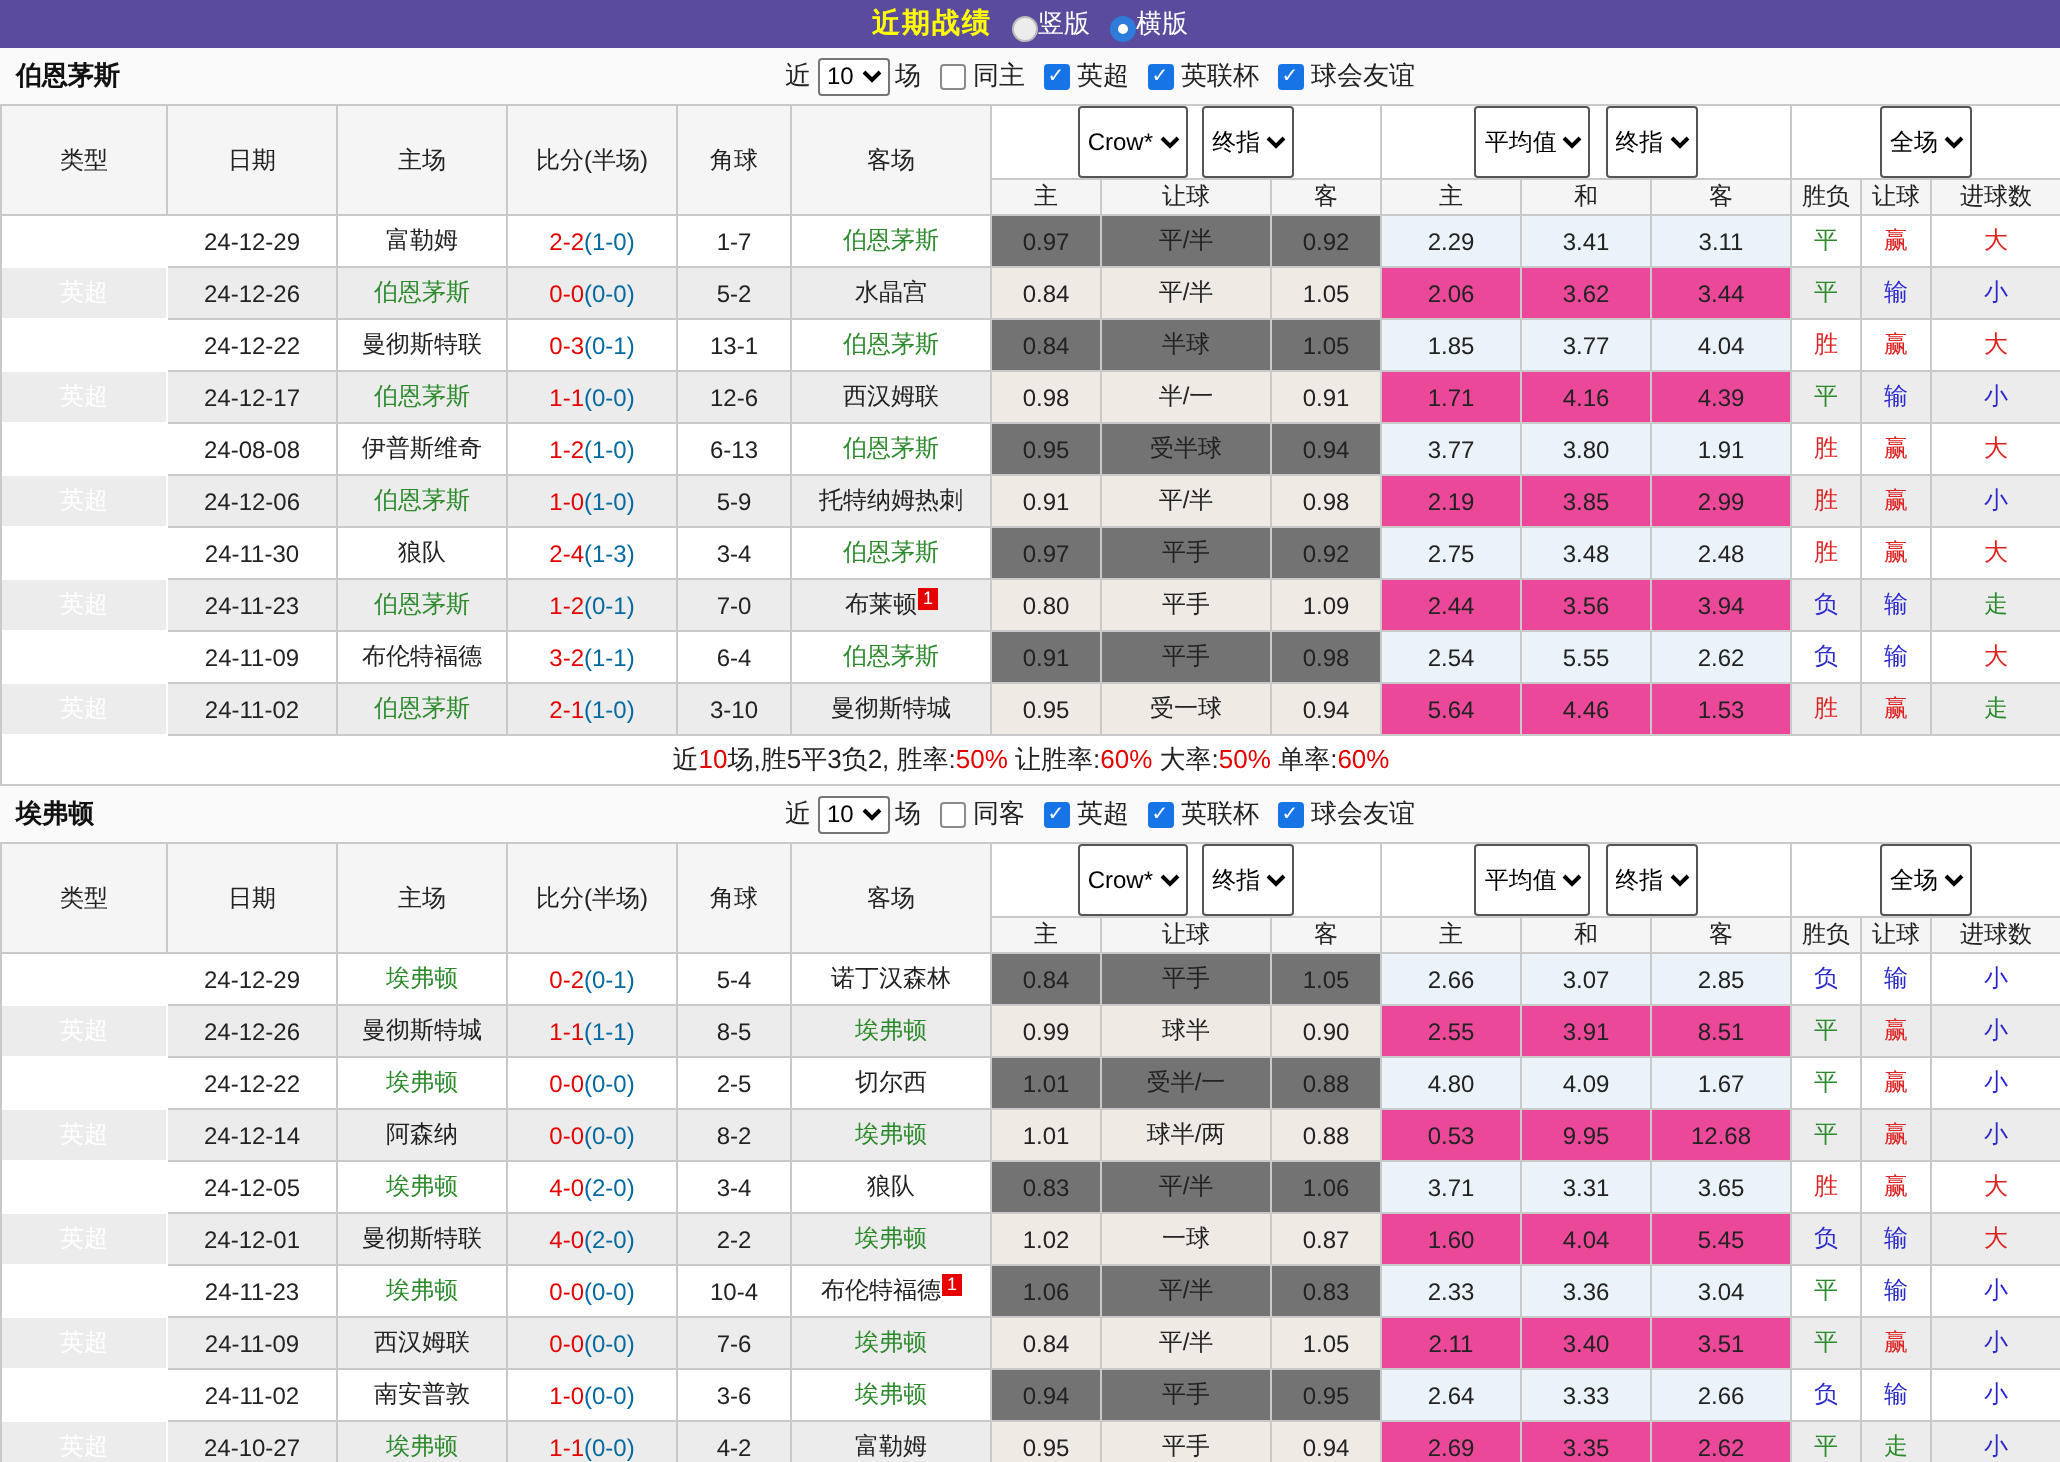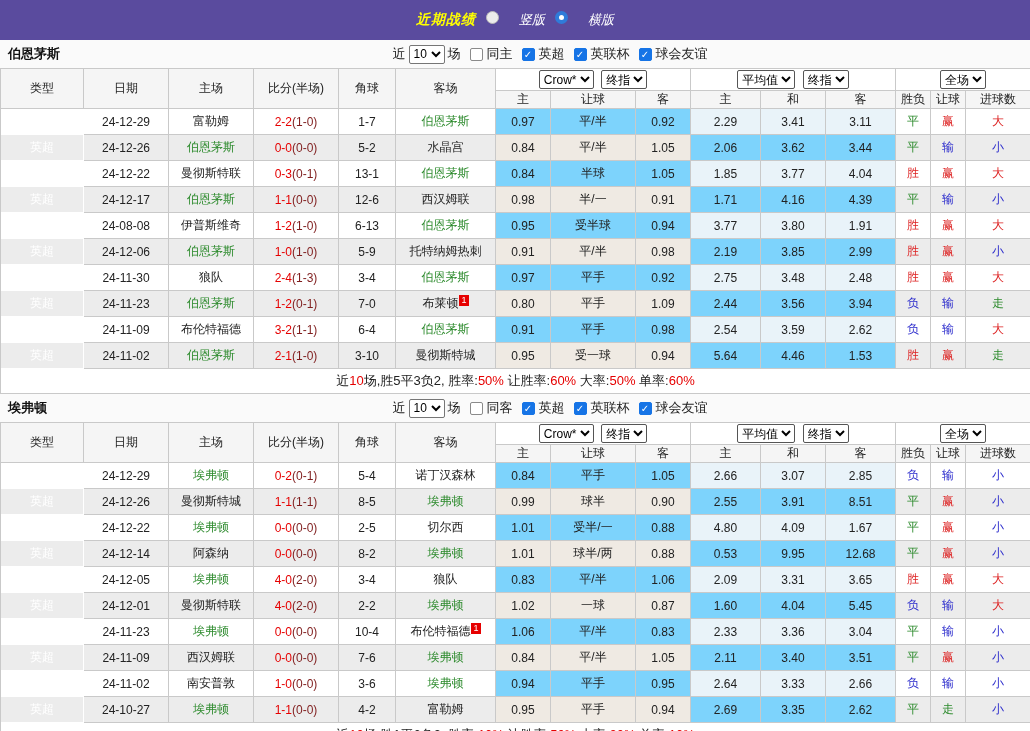--- a/index.html
+++ b/index.html
@@ -5,27 +5,26 @@
   * { box-sizing: border-box; }
   html,body { margin:0; padding:0; }
   body {
     width:1030px;
     background:#fff;
     font-family:"Liberation Sans","DejaVu Sans",sans-serif;
     color:#222;
   }
   
   .topbar {
-    height:40px; background:#5a4b9e; color:#fff;
+    height:24px; background:#5a4b9e; color:#fff;
     display:flex; align-items:center; justify-content:center; gap:10px;
     font-size:13px;
-    font-style:italic;
   }
   .topbar .title { color:#ffff00; font-weight:bold; font-size:14px; letter-spacing:1px; }
-  .radio-label { display:inline-flex; align-items:flex-start; gap:20px; cursor:pointer; }
+  .radio-label { display:inline-flex; align-items:flex-end; gap:0; cursor:pointer; }
   .radio { display:inline-block; border-radius:50%; }
   .radio.plain { width:13px; height:13px; background:#ececec; border:1px solid #bbb; }
   .radio.blue  { width:13px; height:13px; background:#fff; border:4px solid #2f7bd9; }
   
   .section-header {
     position:relative; height:28px; background:#fafafa;
     display:flex; align-items:center; justify-content:center;
     font-size:13px;
   }
   .team-name { position:absolute; left:8px; font-weight:bold; font-size:13px; color:#111; }
@@ -46,32 +45,32 @@
     border-left:1px solid #c9c9c9; border-top:1px solid #c9c9c9;
   }
   th,td {
     border-right:1px solid #c9c9c9; border-bottom:1px solid #c9c9c9;
     text-align:center; padding:0; overflow:hidden; white-space:nowrap;
   }
   th { background:#f5f5f5; font-weight:normal; color:#222; }
   tr.hrow1 th { height:22px; }
   tr.hrow2 th { height:15px; font-size:12px; }
   .sel-th { background:#fff; }
-  .sel-th select { font-size:12px; height:19px; border:1px solid #555; border-radius:2px; background:#fff; margin:0 2px; }
+  .sel-th select { font-size:12px; height:36px; border:1px solid #555; border-radius:2px; background:#fff; margin:0 2px; }
   td { height:26px; }
   tr.odd td  { background:#ffffff; }
   tr.even td { background:#ececec; }
   td.type { background:#f23a31; color:#fff; border-right:1px solid #fff; border-bottom:1px solid #fff; }
-  tr.odd td.crown  { background:#7dd3fc; }
+  tr.odd td.crown  { background:#737373; }
   tr.even td.crown { background:#efeae3; }
   tr.odd td.avg    { background:#e9f3f9; }
-  tr.even td.avg   { background:#7dd3fc; }
+  tr.even td.avg   { background:#ec4899; }
   td.team-cell.hl, td.team-cell.hl span.tn { color:#2c8a2c; }
   span.score { color:#e60000; }
-  span.half  { color:#7f1d1d; }
+  span.half  { color:#0369a1; }
   .res-red   { color:#dd2222; }
   .res-green { color:#2c8a2c; }
   .res-blue  { color:#2b2bcc; }
   .note {
     display:inline-block; background:#e60000; color:#fff;
     font-size:9px; line-height:11px; padding:0 2px; margin-left:1px;
     vertical-align:top;
   }
   tr.summary-row td { background:#fff; font-size:13px; color:#222; height:25px; }
   tr.summary-row .num { color:#e60000; }
@@ -300,21 +299,21 @@
           <td class="type">英超</td>
           <td>24-11-09</td>
           <td class="team-cell">布伦特福德</td>
           <td><span class="score">3-2</span><span class="half">(1-1)</span></td>
           <td>6-4</td>
           <td class="team-cell hl"><span class="tn">伯恩茅斯</span></td>
           <td class="crown">0.91</td>
           <td class="crown">平手</td>
           <td class="crown">0.98</td>
           <td class="avg">2.54</td>
-          <td class="avg">3.59</td>
+          <td class="avg">5.55</td>
           <td class="avg">2.62</td>
           <td class="res res-blue">负</td>
           <td class="res res-blue">输</td>
           <td class="res res-red">大</td>
         </tr>
         <tr class="even">
           <td class="type">英超</td>
           <td>24-11-02</td>
           <td class="team-cell hl">伯恩茅斯</td>
           <td><span class="score">2-1</span><span class="half">(1-0)</span></td>
@@ -479,21 +478,21 @@
         <tr class="odd">
           <td class="type">英超</td>
           <td>24-12-05</td>
           <td class="team-cell hl">埃弗顿</td>
           <td><span class="score">4-0</span><span class="half">(2-0)</span></td>
           <td>3-4</td>
           <td class="team-cell"><span class="tn">狼队</span></td>
           <td class="crown">0.83</td>
           <td class="crown">平/半</td>
           <td class="crown">1.06</td>
-          <td class="avg">2.09</td>
+          <td class="avg">3.71</td>
           <td class="avg">3.31</td>
           <td class="avg">3.65</td>
           <td class="res res-red">胜</td>
           <td class="res res-red">赢</td>
           <td class="res res-red">大</td>
         </tr>
         <tr class="even">
           <td class="type">英超</td>
           <td>24-12-01</td>
           <td class="team-cell">曼彻斯特联</td>

